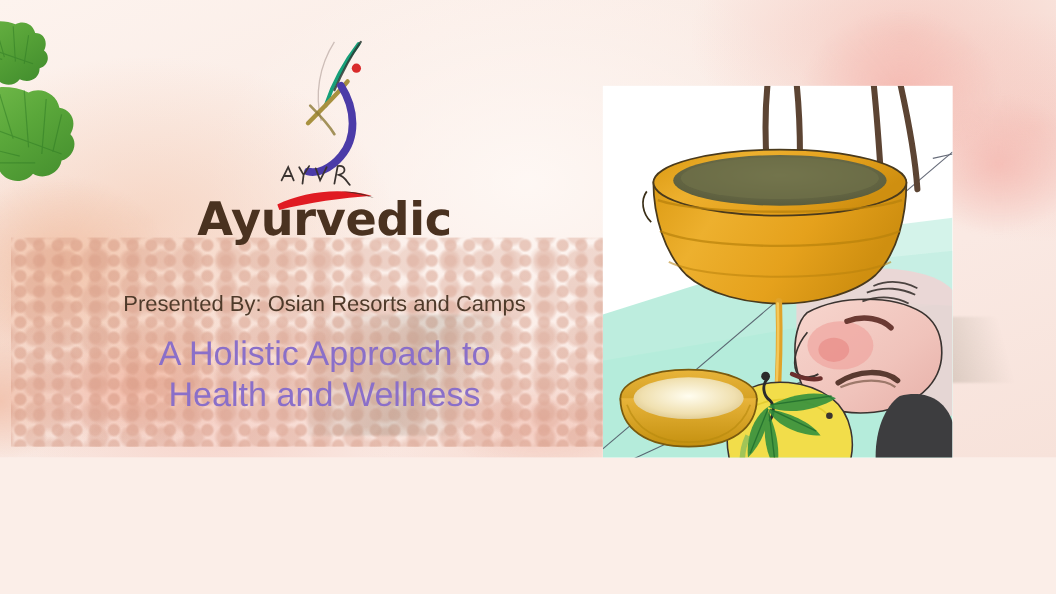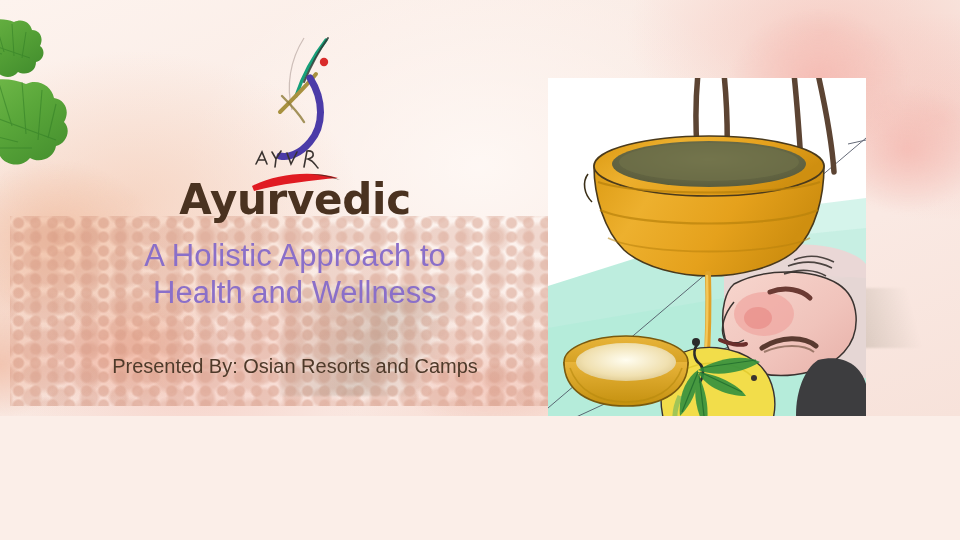--- a/index.html
+++ b/index.html
@@ -200,25 +200,25 @@
 
       <path d="M0 152 C 24 140, 58 136, 86 144 C 60 146, 28 150, 2 157 Z" fill="#e01b22"></path>
       <path d="M58 140 C 72 140, 82 143, 88 146 C 78 143, 68 141, 58 140 Z" fill="#3a2a20" opacity=".8"></path>
     </svg>
   </div>
 
   <div id="text-block">
     <h1 id="title">
       <span>Ayurvedic</span><br>
     </h1>
+    <p id="presenter">Presented By: Osian Resorts and Camps</p>
     <p id="subtitle">
       <span>A Holistic Approach to</span><br>
       <span>Health and Wellness</span>
     </p>
-    <p id="presenter">Presented By: Osian Resorts and Camps</p>
   </div>
 
   <div id="illustration">
     <svg width="318" height="355" viewBox="0 0 318 355" xmlns="http://www.w3.org/2000/svg">
       <defs>
         <linearGradient id="potG" x1="0" y1="0" x2="1" y2="0.4">
           <stop offset="0%" stop-color="#d9970f"></stop>
           <stop offset="35%" stop-color="#edb02e"></stop>
           <stop offset="70%" stop-color="#e5a11c"></stop>
           <stop offset="100%" stop-color="#cf8f10"></stop>

